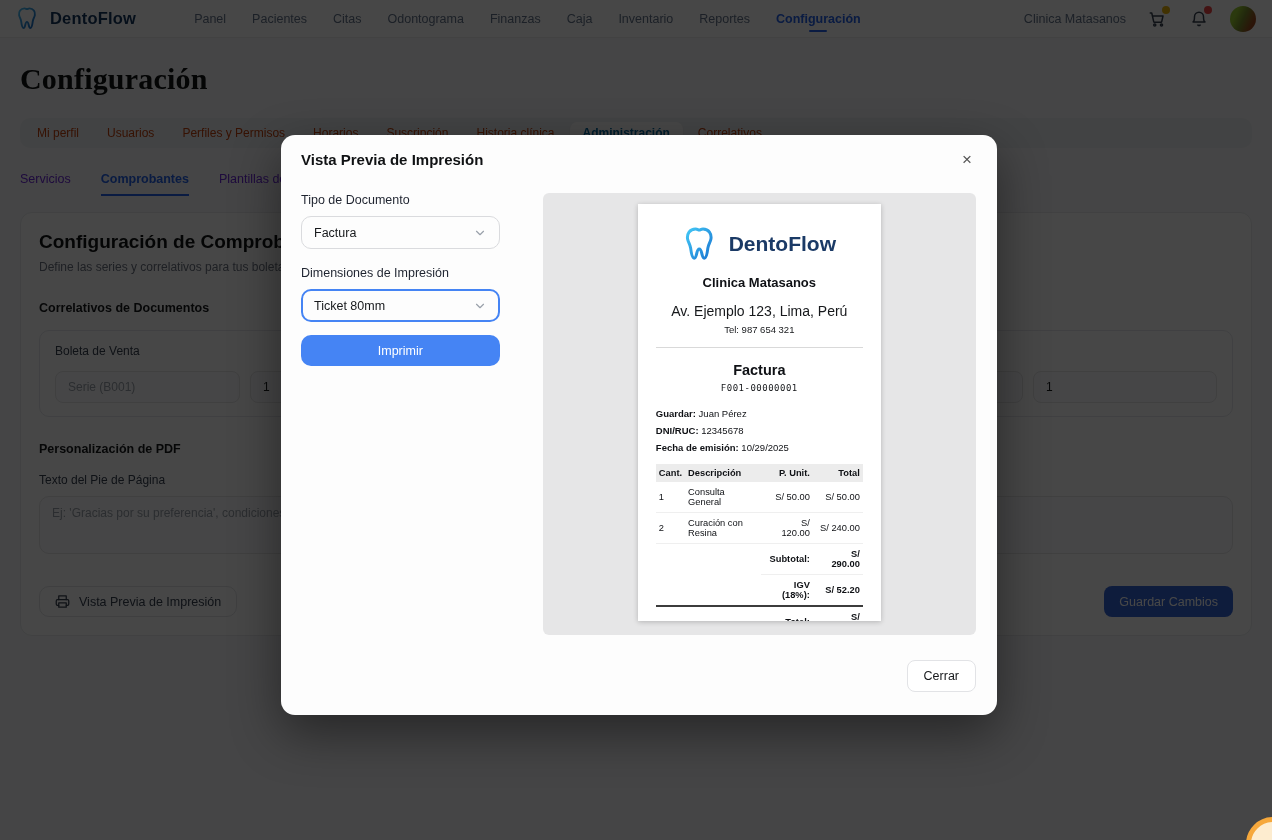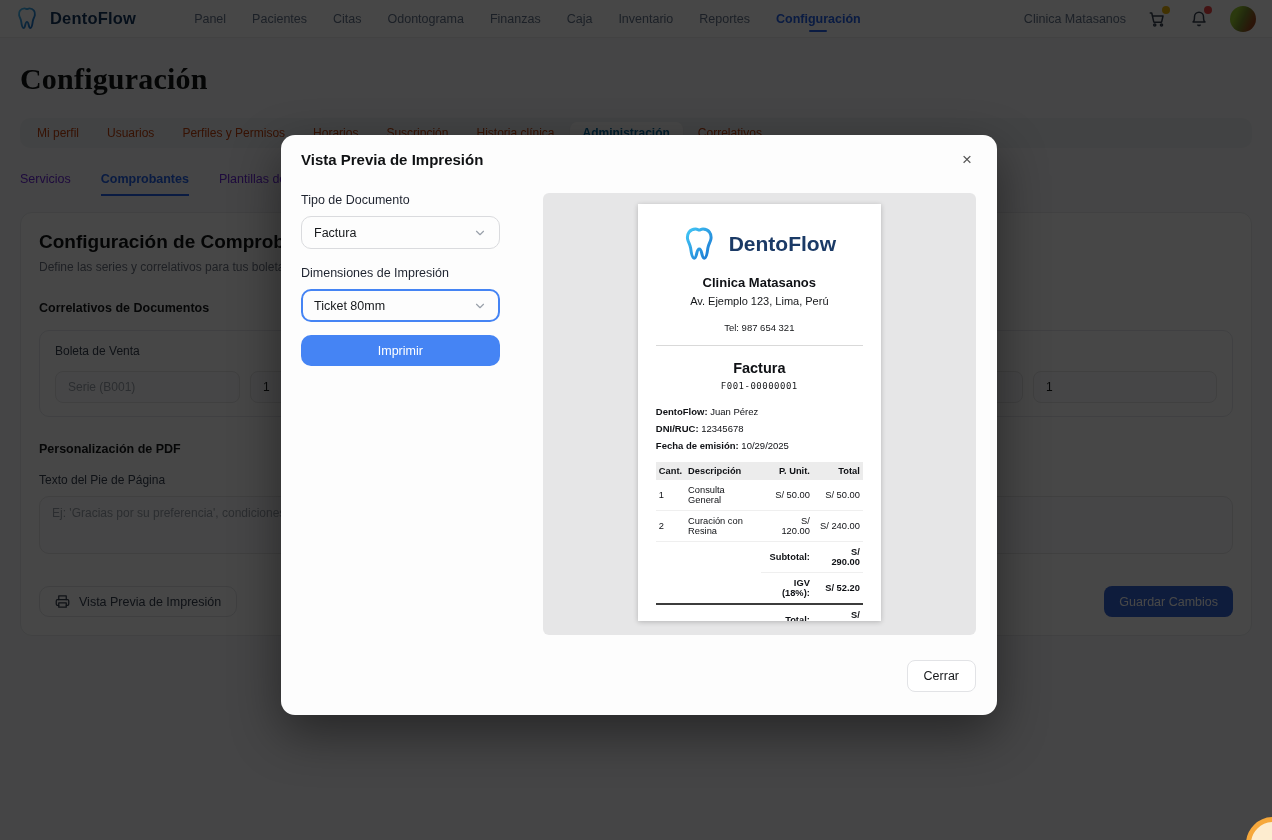--- a/index.html
+++ b/index.html
@@ -63,22 +63,22 @@
   .selectbox { height:33px; border:1px solid #dadbde; border-radius:10px; background:#fdfdfd; display:flex; align-items:center; padding:0 12px; font-size:12.5px; color:#17191c; cursor:pointer; }
   .selectbox .chev { margin-left:auto; color:#9aa1ab; display:flex; }
   .selectbox.focused { border:2px solid #4584f4; padding:0 11px; }
   .gap16 { height:17px; }
   .print-btn { margin-top:13px; width:100%; height:31px; border:none; border-radius:10px; background:#4584f4; color:#fff; font-size:12.5px; cursor:pointer; font-family:"Liberation Sans", sans-serif; }
   .preview-panel { width:445px; height:442px; background:#e6e6e7; border-radius:6px; display:flex; justify-content:center; padding-top:11px; }
   .ticket { width:243px; height:417px; background:#fff; box-shadow:0 1px 5px rgba(0,0,0,.22); padding:13px 18px; text-align:center; overflow:hidden; }
   .ticket-logo { display:flex; align-items:center; justify-content:center; gap:6px; margin-top:7px; }
   .ticket-brand { font-size:21px; font-weight:bold; color:#1b3a66; }
   .ticket-clinic { font-size:13px; font-weight:bold; margin-top:11px; color:#0f1115; }
-  .ticket-addr { font-size:11px; margin-top:5px; color:#16181b; }
-  .ticket-phone { font-size:9.5px; margin-top:15px; color:#16181b; }
+  .ticket-addr { font-size:14px; margin-top:13px; color:#16181b; }
+  .ticket-phone { font-size:9.5px; margin-top:5px; color:#16181b; }
   .ticket-hr { border:none; border-top:1px solid #d9d9d9; margin:12px 0 0 0; }
   .ticket-doc-title { font-size:14.5px; font-weight:bold; margin-top:14px; color:#0f1115; }
   .ticket-doc-num { font-family:"DejaVu Sans Mono", monospace; font-size:9px; margin-top:5px; letter-spacing:.5px; color:#16181b; }
   .ticket-info { text-align:left; margin-top:15px; }
   .ticket-info div { font-size:9.5px; margin-bottom:6px; color:#0f1115; }
   .ticket-info b { font-weight:bold; }
   .ticket-table { width:100%; border-collapse:collapse; margin-top:11px; font-size:9.3px; }
   .ticket-table th { background:#ececec; font-weight:bold; padding:4px 3px; color:#0f1115; }
   .ticket-table td { padding:5px 3px; border-bottom:1px solid #efefef; vertical-align:middle; color:#0f1115; }
   .ta-l { text-align:left; } .ta-r { text-align:right;margin-top:24px; }
@@ -248,21 +248,21 @@
           <span class="ticket-brand">DentoFlow</span>
         </div>
         <div class="ticket-clinic">Clinica Matasanos</div>
         <div class="ticket-addr">Av. Ejemplo 123, Lima, Perú</div>
         <div class="ticket-phone">Tel: 987 654 321</div>
         <hr class="ticket-hr">
         <div class="ticket-doc-title">Factura</div>
         <div class="ticket-doc-num">F001-00000001</div>
 
         <div class="ticket-info">
-          <div><b>DentoFlow:</b> <span>Juan Pérez</span></div>
+          <div><b>Guardar:</b> <span>Juan Pérez</span></div>
           <div><b>DNI/RUC:</b> <span>12345678</span></div>
           <div><b>Fecha de emisión:</b> <span>10/29/2025</span></div>
         </div>
 
         <table class="ticket-table">
           <thead>
             <tr>
               <th class="ta-l col-qty">Cant.</th>
               <th class="ta-l">Descripción</th>
               <th class="ta-r col-unit">P. Unit.</th>

